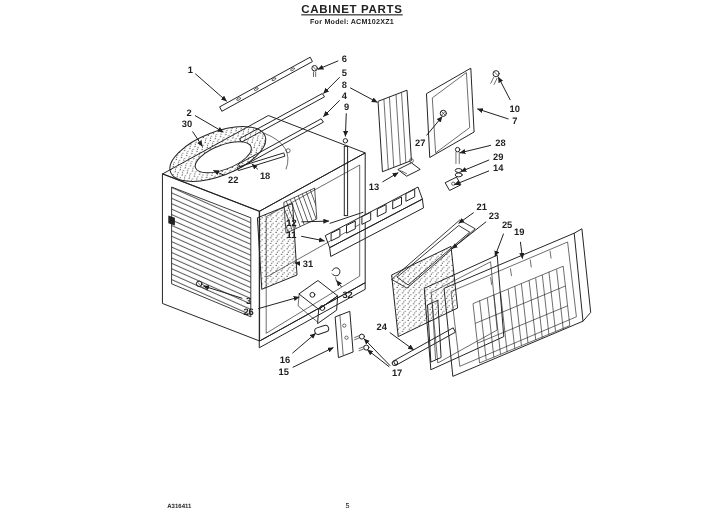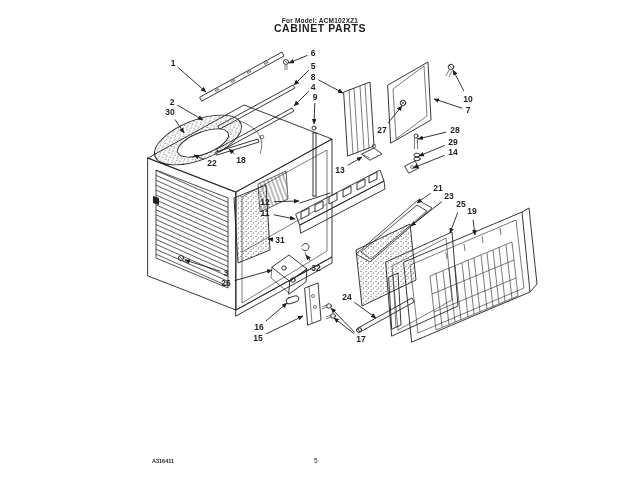--- a/index.html
+++ b/index.html
@@ -1,22 +1,22 @@
 <!DOCTYPE html>
 <html><head>
 <meta charset="utf-8">
 <style>
   html,body{margin:0;padding:0;background:#e8e8e8;}
   .page{
     position:relative;width:640px;height:480px;background:#ffffff;
     font-family:"Liberation Sans",sans-serif;color:#1f1f1f;overflow:hidden;
   }
   .title{
-    position:absolute;top:22px;left:0;width:640px;text-align:center;
-    font-size:10.5px;font-weight:700;letter-spacing:.6px;
+    position:absolute;top:3px;left:0;width:640px;text-align:center;
+    font-size:10.5px;font-weight:700;letter-spacing:.6px;text-decoration:underline;
   }
   .subtitle{
     position:absolute;top:17px;left:0;width:640px;text-align:center;
     font-size:6.5px;font-weight:700;letter-spacing:.2px;
   }
   .doc-number{position:absolute;top:458px;left:152px;font-size:5.5px;font-weight:700;}
   .page-number{position:absolute;top:457px;left:314px;font-size:6.5px;font-weight:400;}
   svg.art{position:absolute;top:0;left:0;}
   .ln{stroke:#222;stroke-width:.9;fill:none;stroke-linejoin:round;stroke-linecap:round;}
   .thin{stroke:#222;stroke-width:.6;fill:none;}

